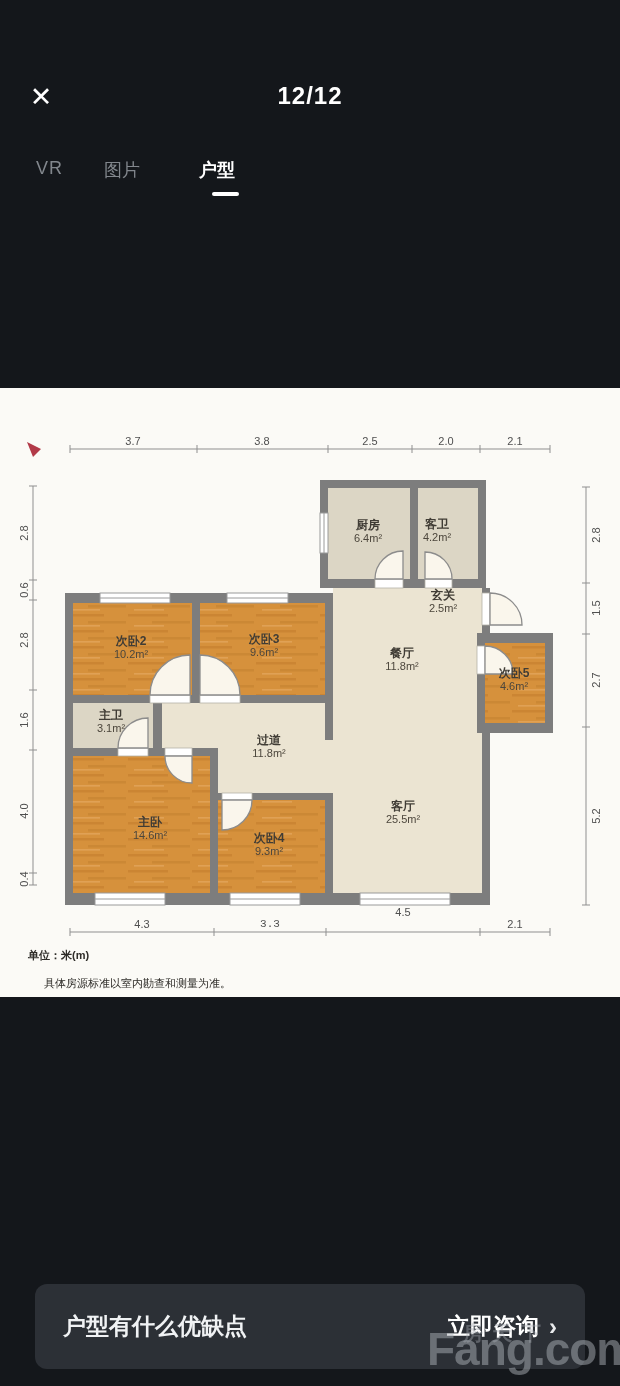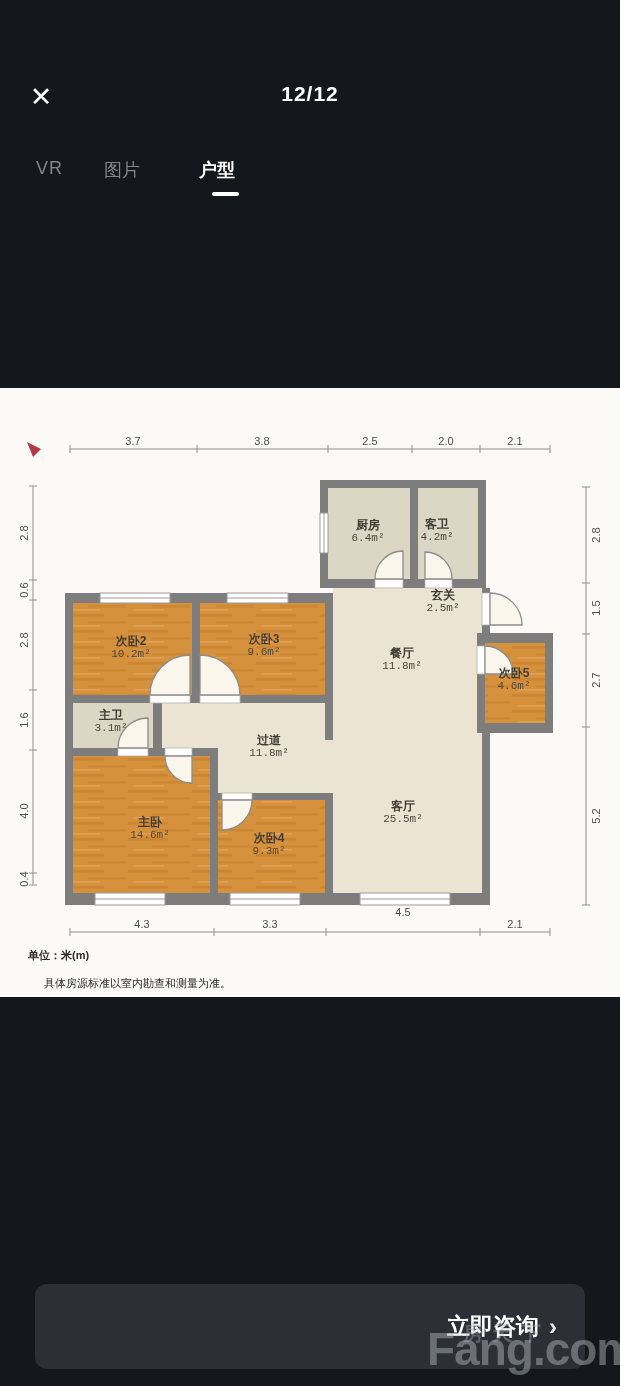--- a/index.html
+++ b/index.html
@@ -2,32 +2,32 @@
 <html><head>
 <meta charset="utf-8">
 <style>
   html,body{margin:0;padding:0;background:#000;}
   .screen{position:relative;width:620px;height:1386px;background:#14171b;overflow:hidden;
           font-family:"Liberation Sans","DejaVu Sans",sans-serif;}
   
   .close-btn{position:absolute;left:24px;top:80px;width:34px;height:34px;color:#fff;
              font-size:27px;line-height:34px;text-align:center;font-weight:400;cursor:pointer;}
   .counter{position:absolute;left:0;right:0;top:82px;text-align:center;color:#fff;
-           font-size:21px;font-weight:bold;letter-spacing:1px;}
+           font-size:24px;font-weight:bold;letter-spacing:1px;}
   .tab{position:absolute;top:158px;font-size:18px;color:#82878d;cursor:pointer;}
   .tab.vr{left:36px;letter-spacing:1px;}
   .tab.img{left:104px;}
   .tab.fp{left:199px;color:#ffffff;font-weight:bold;}
   .tab-underline{position:absolute;left:212px;top:192px;width:27px;height:4px;background:#fff;border-radius:2px;}
   
   .plan{position:absolute;left:0;top:388px;width:620px;height:609px;background:#fbfaf6;}
   .plan svg{position:absolute;left:0;top:0;}
   .rlabel{position:absolute;transform:translate(-50%,-50%);text-align:center;line-height:1.2;white-space:nowrap;}
   .rname{display:block;font-size:12px;font-weight:bold;color:#403c35;}
-  .rarea{display:block;font-size:11px;color:#4c463c;font-family:Liberation Mono, monospace;}
+  .rarea{display:block;font-size:11px;color:#4c463c;}
   .dim{position:absolute;transform:translate(-50%,-50%);font-size:11px;color:#4f4f4f;white-space:nowrap;}
   .dim.vert{transform:translate(-50%,-50%) rotate(-90deg);}
   .note{position:absolute;left:28px;font-size:11px;color:#2e2c28;white-space:nowrap;}
   .note.b{font-weight:bold;}
   
   .ask-bar{position:absolute;left:35px;top:1284px;width:550px;height:85px;background:#2c3036;
            border-radius:12px;display:flex;align-items:center;padding:0 28px;box-sizing:border-box;cursor:pointer;}
   .ask-q{font-size:23px;font-weight:bold;color:#f0f2f4;}
   .ask-cta{margin-left:auto;font-size:23px;font-weight:bold;color:#ffffff;display:flex;align-items:center;cursor:pointer;justify-content:flex-end;}
   .ask-chev{font-size:24px;font-weight:bold;margin-left:10px;color:#e8eaec;}
@@ -227,39 +227,40 @@
       <span class="rname">客厅</span>
       <span class="rarea">25.5m²</span>
       </div>
 
     <span class="dim" style="left:133px;top:53px;">3.7</span>
     <span class="dim" style="left:262px;top:53px;">3.8</span>
     <span class="dim" style="left:370px;top:53px;">2.5</span>
     <span class="dim" style="left:446px;top:53px;">2.0</span>
     <span class="dim" style="left:515px;top:53px;">2.1</span>
     <span class="dim" style="left:142px;top:536px;">4.3</span>
-    <span class="dim" style="left:270px;top:536px;">3.3</span>
+    <span class="dim" style="left:270px;top:536px;font-family:Liberation Mono, monospace;">3.3</span>
     <span class="dim" style="left:403px;top:524px;">4.5</span>
     <span class="dim" style="left:515px;top:536px;">2.1</span>
     <span class="dim vert" style="left:24px;top:145px;">2.8</span>
     <span class="dim vert" style="left:24px;top:202px;">0.6</span>
     <span class="dim vert" style="left:24px;top:252px;">2.8</span>
     <span class="dim vert" style="left:24px;top:332px;">1.6</span>
     <span class="dim vert" style="left:24px;top:423px;">4.0</span>
     <span class="dim vert" style="left:24px;top:491px;">0.4</span>
     <span class="dim vert" style="left:596px;top:147px;">2.8</span>
     <span class="dim vert" style="left:596px;top:220px;">1.5</span>
     <span class="dim vert" style="left:596px;top:292px;">2.7</span>
     <span class="dim vert" style="left:596px;top:428px;">5.2</span>
 
     <div class="note b" style="top:560px;">单位：米(m)</div>
     <div class="note" style="top:588px;margin-left:16px;">具体房源标准以室内勘查和测量为准。</div>
   </div>
 
   <div class="ask-bar">
+    <span class="ask-q">户型有什么优缺点</span>
     <span class="ask-cta">
       <span>立即咨询</span>
       <span class="ask-chev">›</span>
     </span>
   </div>
 
   <div class="wm-cn">房天下</div>
   <div class="wm-en">Fang.com</div>
 
 </div>

